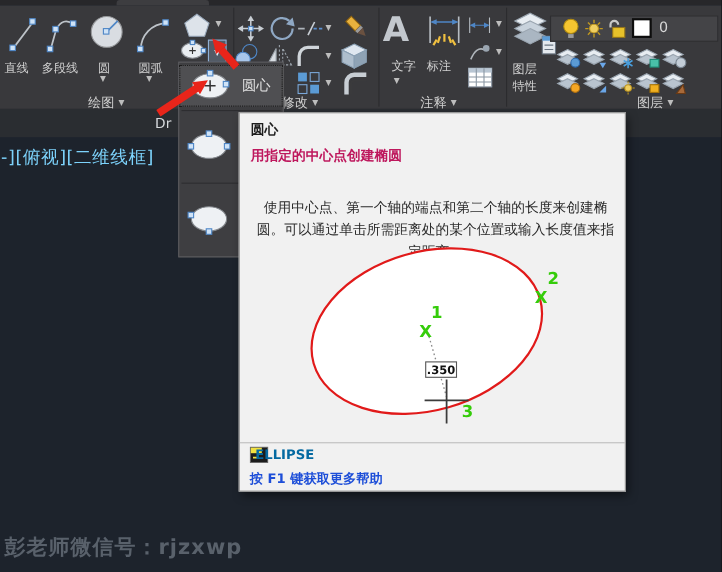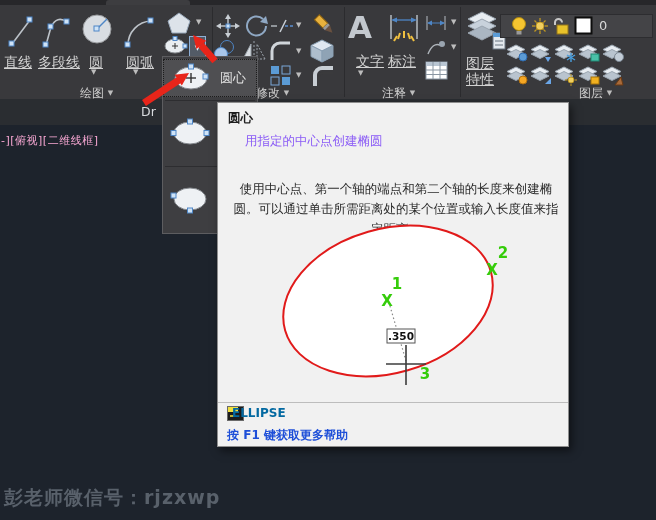--- a/index.html
+++ b/index.html
@@ -5,54 +5,54 @@
   html,body{margin:0;padding:0;background:#111;}
   .screen{position:relative;width:656px;height:520px;overflow:hidden;
     font-family:"DejaVu Sans","Liberation Sans",sans-serif;background:#1d232c;}
   .abs{position:absolute;}
 
   
   .tabstrip{position:absolute;left:0;top:0;width:656px;height:5px;background:#27272a;}
   .tabstrip .active{position:absolute;left:106px;top:0;width:84px;height:5px;background:#3d3d40;border-radius:3px 3px 0 0;}
   .ribbon{position:absolute;left:0;top:5px;width:656px;height:94px;background:#39393c;border-bottom:1px solid #242427;}
   .vsep{position:absolute;top:2px;width:1px;height:90px;background:#2b2b2e;}
-  .tool-label{position:absolute;color:#d2d2d2;font-size:14px;white-space:nowrap;text-decoration:underline;}
+  .tool-label{position:absolute;color:#d2d2d2;font-size:11px;white-space:nowrap;}
   .panel-label{position:absolute;color:#cfcfcf;font-size:12px;white-space:nowrap;cursor:default;}
   .caret{font-size:7px;color:#bdbdbd;vertical-align:2px;}
   .grip{fill:#cfe3f7;stroke:#4e86c6;stroke-width:1;}
   .gline{stroke:#bdc3c9;fill:none;stroke-width:1.6;}
   
   .splitc{position:absolute;left:189px;top:31px;width:17px;height:21px;background:#535b66;
     border:1px solid #8fb0d6;box-sizing:border-box;text-align:center;line-height:19px;}
 
   
   .docbar{position:absolute;left:0;top:99px;width:656px;height:26px;background:#2a2d31;}
   .start-tab{position:absolute;left:8px;top:2px;width:118px;height:24px;background:#30343a;
     border:1px solid #50555c;border-bottom:none;border-radius:10px 10px 0 0;box-sizing:border-box;
     color:#c3c7cc;font-size:12.5px;line-height:22px;padding-left:16px;}
   .drtab{position:absolute;left:141px;top:5px;color:#d8dbde;font-size:12.5px;}
 
   
   .canvas{position:absolute;left:0;top:125px;width:656px;height:395px;background:#1d232c;}
-  .vpctl{position:absolute;left:1px;top:8px;color:#f9a8d4;font-size:11px;letter-spacing:.5px;}
+  .vpctl{position:absolute;left:1px;top:8px;color:#7dd3fc;font-size:16px;letter-spacing:.5px;}
   .footer{position:absolute;left:4px;top:360px;color:#59616b;font-size:19px;font-weight:bold;letter-spacing:1px;}
 
   
   .menu{position:absolute;left:162px;top:56px;width:96px;height:178px;background:#3e3e41;
     border:1px solid #5d5d60;box-sizing:border-box;z-index:5;}
   .menu-item{position:absolute;left:0;width:94px;display:flex;align-items:center;gap:8px;box-sizing:border-box;padding-left:6px;}
   .menu-item .lbl{color:#e2e2e2;font-size:13px;}
   .mi-hot{background:#4f4f52;border:1px dotted #1c1c1c;}
   .menu-sep{position:absolute;left:2px;width:90px;height:1px;background:#2d2d30;}
 
   
   .tooltip{position:absolute;left:217px;top:102px;width:352px;height:345px;background:#f1f1f1;
     border:1px solid #8e8e8e;box-sizing:border-box;z-index:6;box-shadow:3px 4px 8px rgba(0,0,0,.5);}
   .tt-title{position:absolute;left:10px;top:7px;font-size:12.5px;font-weight:bold;color:#1e1e1e;}
-  .tt-sub{position:absolute;left:27px;top:30px;font-size:12.5px;color:#8b5cf6;}
+  .tt-sub{position:absolute;left:10px;top:30px;font-size:12.5px;color:#be185d;font-weight:bold;}
   .tt-body{position:absolute;left:10px;top:76px;width:336px;font-size:12.5px;line-height:1.6;color:#2a2a2a;text-align:center;}
   .tt-sep{position:absolute;left:0;top:299px;width:100%;height:1px;background:#bdbdbd;}
   .tt-cmd{position:absolute;left:14px;top:303px;font-size:12px;font-weight:bold;color:#0369a1;}
   .tt-help{position:absolute;left:9px;top:324px;font-size:12px;font-weight:bold;color:#1d4ed8;}
   .diagram{position:absolute;left:0;top:0;pointer-events:none;}
 
   .watermark{position:absolute;left:246px;top:416px;z-index:7;font-size:21px;font-weight:bold;
     color:#43a7f5;letter-spacing:.5px;
     text-shadow:-1px 0 #0d57a8,1px 0 #0d57a8,0 -1px #0d57a8,0 1px #0d57a8,2px 2px 2px rgba(13,87,168,.6);}
   .arrows{position:absolute;left:0;top:0;z-index:9;pointer-events:none;}

